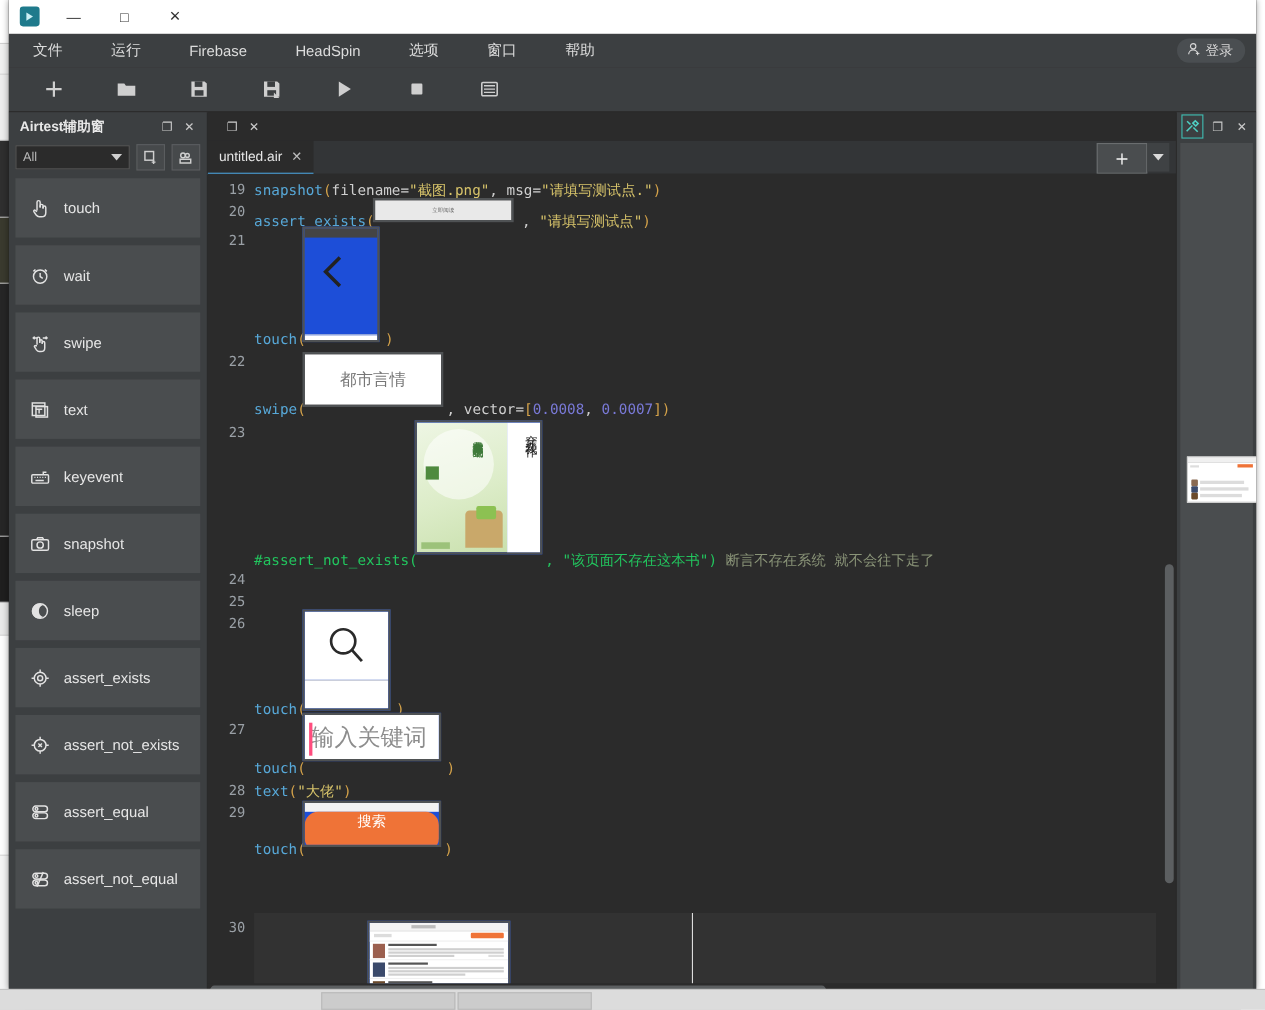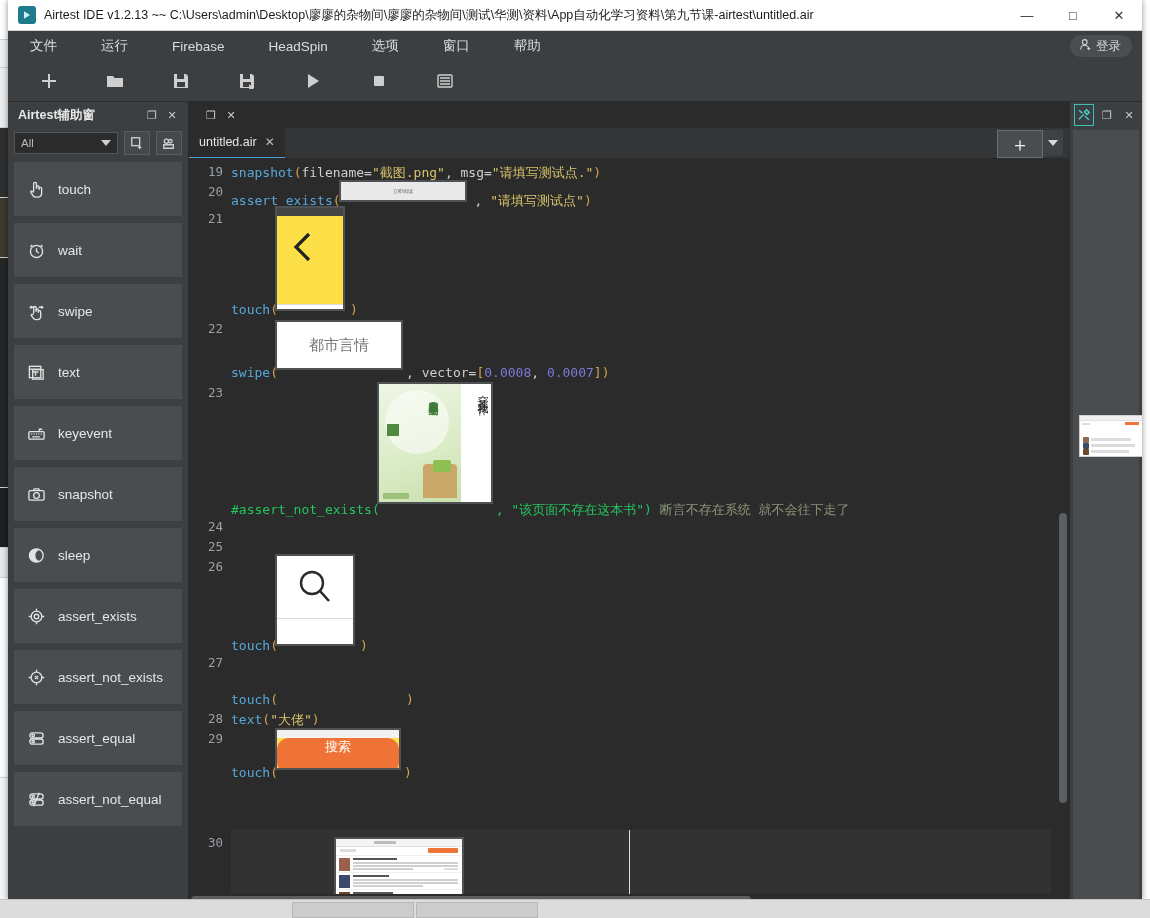--- a/index.html
+++ b/index.html
@@ -81,21 +81,21 @@
   .hl-row{position:absolute;left:42px;height:94px;background:#323232;}
   .kw{color:#57a8d8;}
   .str{color:#d7c36a;}
   .num{color:#7a7ad8;}
   .punct{color:#d4a24a;}
   .cmt{color:#22c55e;}
   .plain{color:#cfcfcf;}
   .cn-cmt{color:#8a9478;}
 
   
-  .imgbox{position:absolute;border:2px solid #4f5254;background:#fde047;box-sizing:border-box;overflow:hidden;}
+  .imgbox{position:absolute;border:2px solid #4f5254;background:#1d4ed8;box-sizing:border-box;overflow:hidden;}
   .caret-line{position:absolute;width:1px;background:#dcdcdc;}
 
   
   #vscroll{width:12px;background:#2b2b2b;position:relative;}
   #vthumb{position:absolute;left:2px;width:8px;background:#5c5f61;border-radius:4px;}
   #hscroll{height:12px;background:#2b2b2b;position:relative;}
   #hthumb{position:absolute;top:2px;height:8px;background:#5c5f61;border-radius:4px;}
 
   
   #rightpanel{width:72px;background:#3c3f41;border-left:1px solid #2b2b2b;display:flex;flex-direction:column;}
@@ -133,21 +133,20 @@
 </div>
 
 <div id="app">
 
   <div id="titlebar">
     <div class="appicon">
       <svg viewBox="0 0 16 16" width="12" height="12">
           <polygon points="4,3 12,8 4,13" fill="#cdeff5"></polygon>
         </svg>
     </div>
-    <div id="title-text">Airtest IDE v1.2.13 ~~ C:\Users\admin\Desktop\廖廖的杂物间\廖廖的杂物间\测试\华测\资料\App自动化学习资料\第九节课-airtest\untitled.air</div>
     <div class="winbtns">
       <div class="winbtn" id="win-min">—</div>
       <div class="winbtn" id="win-max">□</div>
       <div class="winbtn" id="win-close">✕</div>
     </div>
   </div>
 
   <div id="menubar">
     <div class="menu-item">文件</div>
     <div class="menu-item">运行</div>
@@ -484,20 +483,28 @@
             </div>
             <div style="height:1px;background:#d8d8d8;"></div>
             <div style="height:25px;background:#fff;"></div>
           </div>
 
           <div class="ln" style="top:497px;">27</div>
           <div class="cl" style="top:534px;">
             <span class="kw">touch</span><span class="punct">(</span><span style="display:inline-block;width:128px;"></span><span class="punct">)</span>
           </div>
 
+          <div class="imgbox" style="left:86px;top:490px;width:126px;height:44px;">
+            <div style="position:relative;width:100%;height:100%;background:#fff;display:flex;align-items:center;">
+              <div style="position:absolute;left:4px;top:7px;width:3px;height:30px;background:#ff4d7e;"></div>
+              <div style="padding-left:6px;font-size:21px;color:#8d8d8d;font-family:'DejaVu Sans',sans-serif;">
+                <span>输入关键词</span>
+              </div>
+            </div>
+          </div>
 
           <div class="ln" style="top:553px;">28</div>
           <div class="cl" style="top:553px;">
             <span class="kw">text</span><span class="punct">(</span><span class="str">"大佬"</span><span class="punct">)</span>
           </div>
 
           <div class="ln" style="top:573px;">29</div>
           <div class="cl" style="top:607px;">
             <span class="kw">touch</span><span class="punct">(</span><span style="display:inline-block;width:126px;"></span><span class="punct">)</span>
           </div>

